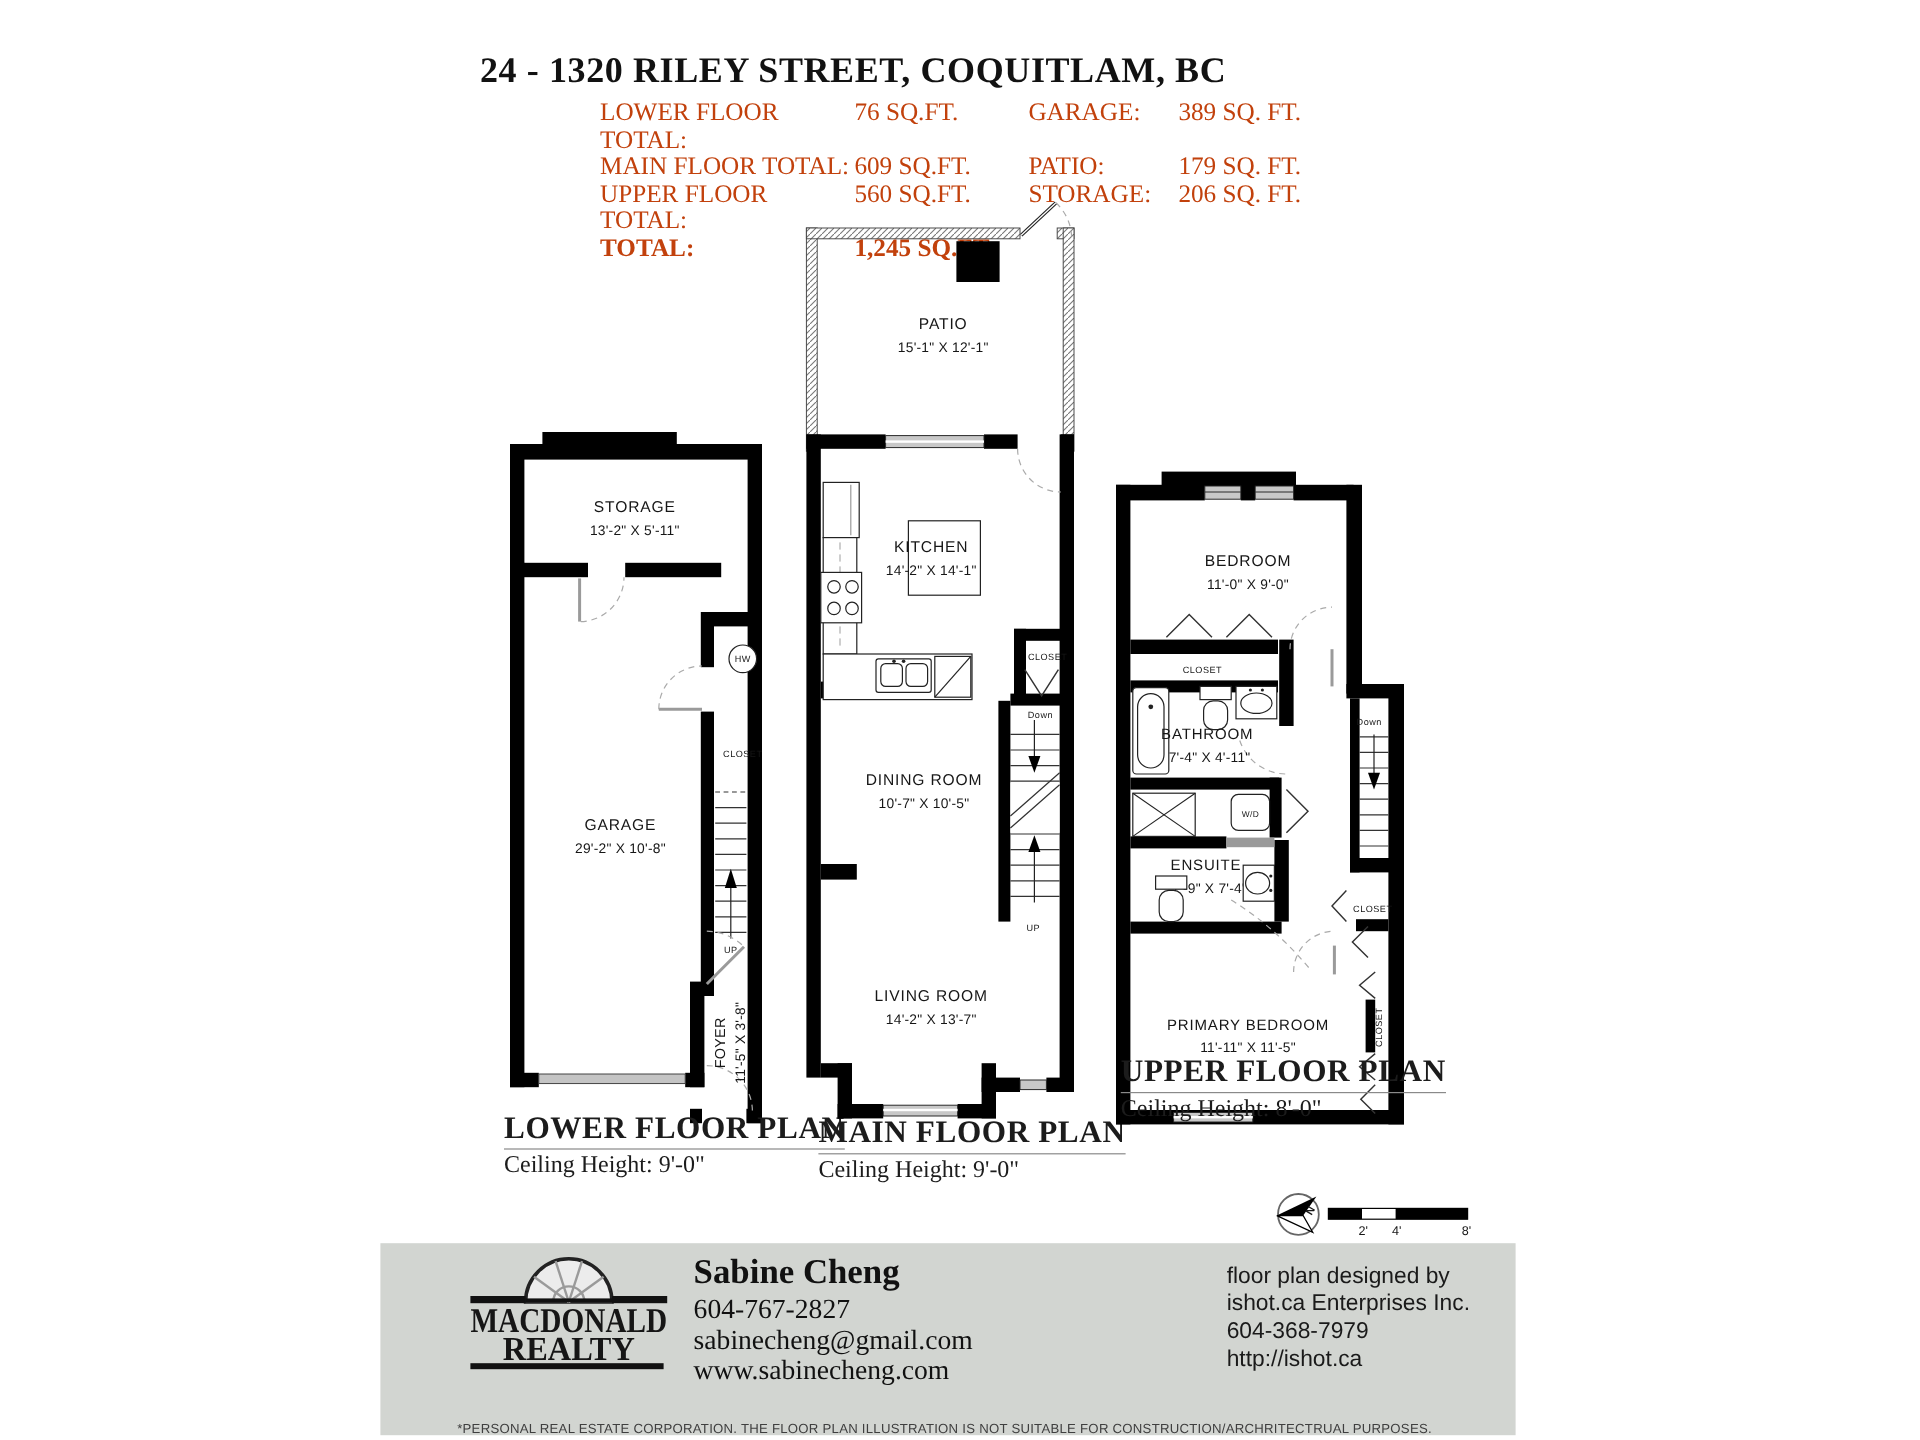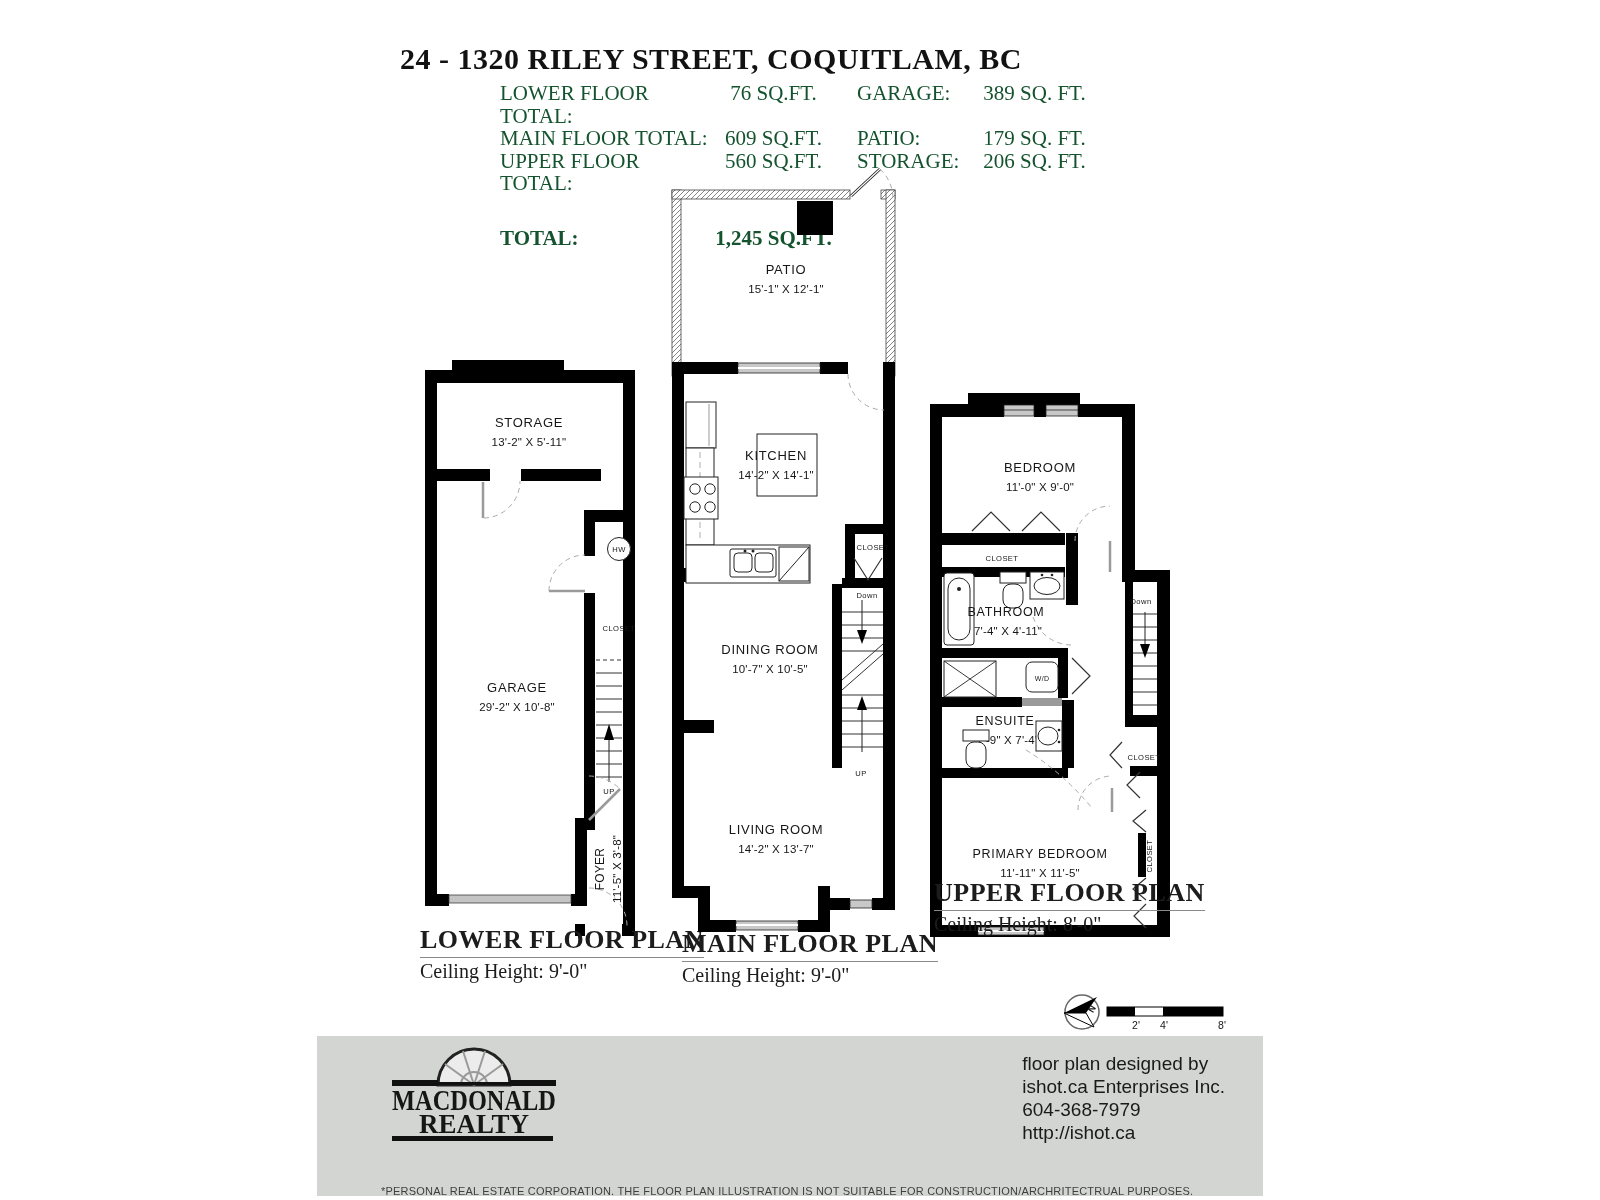--- a/index.html
+++ b/index.html
@@ -3,23 +3,23 @@
 <meta charset="utf-8">
 <style>
   html,body{margin:0;padding:0;background:#fff;}
   #page{position:relative;width:1600px;height:1200px;background:#fff;overflow:hidden;
         font-family:"Liberation Sans",sans-serif;}
   
   #hdr-title{position:absolute;left:400px;top:42px;width:740px;text-align:left;
     font-family:"Liberation Serif",serif;font-weight:bold;font-size:30px;color:#121212;letter-spacing:.5px;}
   #hdr-table{position:absolute;left:500px;top:82px;display:grid;
     grid-template-columns:212px 123px 22px 125px 105px;
-    font-family:"Liberation Serif",serif;font-size:21px;color:#14532d;line-height:22.5px;}
-  #hdr-table .v{text-align:center;}
-  #hdr-table .b{font-weight:bold;margin-top:32px;}
+    font-family:"Liberation Serif",serif;font-size:21px;color:#c2410c;line-height:22.5px;}
+  #hdr-table .v{text-align:left;}
+  #hdr-table .b{font-weight:bold;}
   
   svg{position:absolute;display:block;font-family:"Liberation Sans",sans-serif;}
   svg text{fill:#161616;}
   .rn{font-size:13px;letter-spacing:.7px;font-weight:500;}
   .rd{font-size:11.5px;letter-spacing:.2px;}
   .sm{font-size:7.6px;letter-spacing:.4px;}
   .wall{fill:#000;}
   .fix{fill:#fff;stroke:#222;stroke-width:1;}
   .tread{stroke:#333;stroke-width:1;fill:none;}
   .leaf{stroke:#9a9a9a;stroke-width:2.5;fill:none;}
@@ -346,20 +346,26 @@
           <path d="M78,43 A13,13 0 0 1 104,43"></path>
         </g>
         <rect x="9" y="38" width="46" height="6" fill="#111"></rect>
           <rect x="127" y="38" width="46" height="6" fill="#111"></rect>
         <rect x="55" y="40" width="72" height="3" fill="#111"></rect>
       </g>
       <text x="91" y="68" text-anchor="middle" font-family="Liberation Serif,serif" font-weight="bold" font-size="29" textLength="164" lengthAdjust="spacingAndGlyphs" fill="#111">MACDONALD</text>
       <text x="91" y="91" text-anchor="middle" font-family="Liberation Serif,serif" font-weight="bold" font-size="28" textLength="110" lengthAdjust="spacingAndGlyphs" fill="#111">REALTY</text>
       <rect x="9" y="94" width="161" height="5" fill="#111"></rect>
     </svg>
+    <div id="agent">
+      <div class="nm">Sabine Cheng</div>
+      <div class="ln">604-767-2827</div>
+      <div class="ln">sabinecheng@gmail.com</div>
+      <div class="ln">www.sabinecheng.com</div>
+    </div>
     <div id="designer">
       <div>floor plan designed by</div>
       <div>ishot.ca Enterprises Inc.</div>
       <div>604-368-7979</div>
       <div>http://ishot.ca</div>
     </div>
     <div id="disclaimer">
       <div>*PERSONAL REAL ESTATE CORPORATION. THE FLOOR PLAN ILLUSTRATION IS NOT SUITABLE FOR CONSTRUCTION/ARCHRITECTRUAL PURPOSES.</div>
     </div>
   </div>

